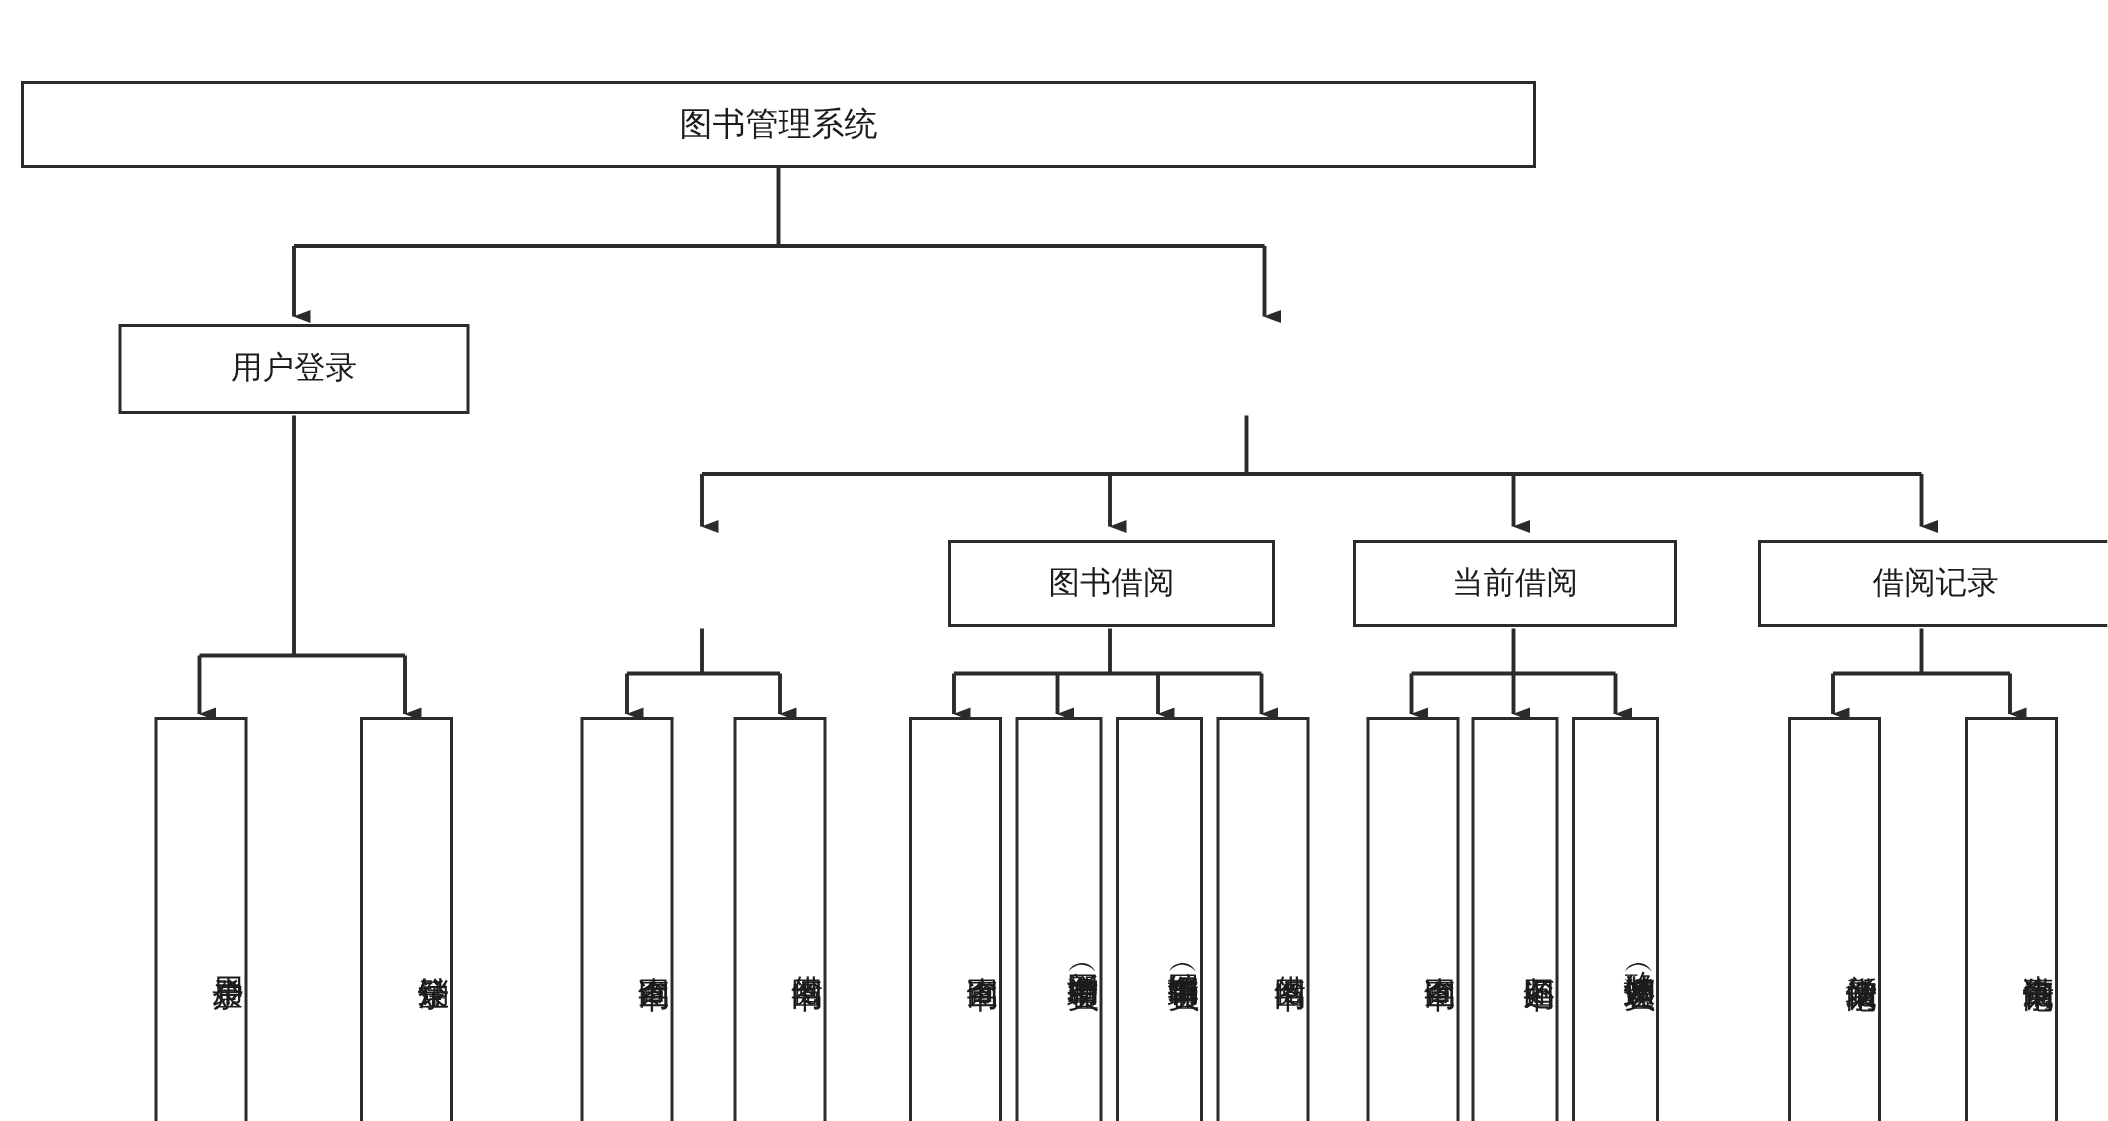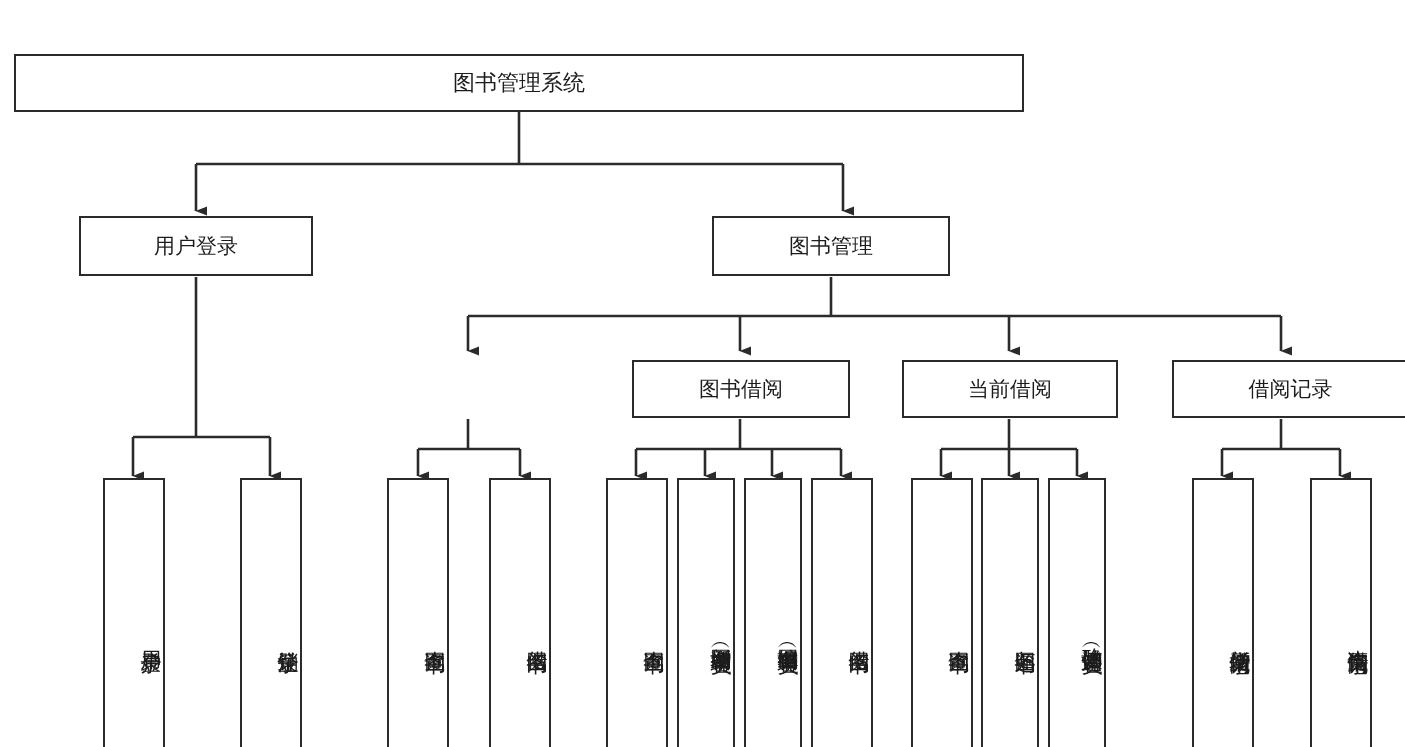--- a/index.html
+++ b/index.html
@@ -131,23 +131,20 @@
   </svg>
 
   <div class="node root" style="left:14px;top:10px;width:1010px;height:58px;">
     <span>图书管理系统</span>
   </div>
 
   <div class="node level1" style="left:79px;top:172px;width:234px;height:60px;">
     <span>用户登录</span>
   </div>
 
-  <div class="node level1" style="left:712px;top:172px;width:238px;height:60px;">
-    <span>图书管理</span>
-  </div>
 
 
   <div class="node level2" style="left:902px;top:316px;width:216px;height:58px;">
     <span>当前借阅</span>
   </div>
 
   <div class="node level2" style="left:632px;top:316px;width:218px;height:58px;">
     <span>图书借阅</span>
   </div>
 

